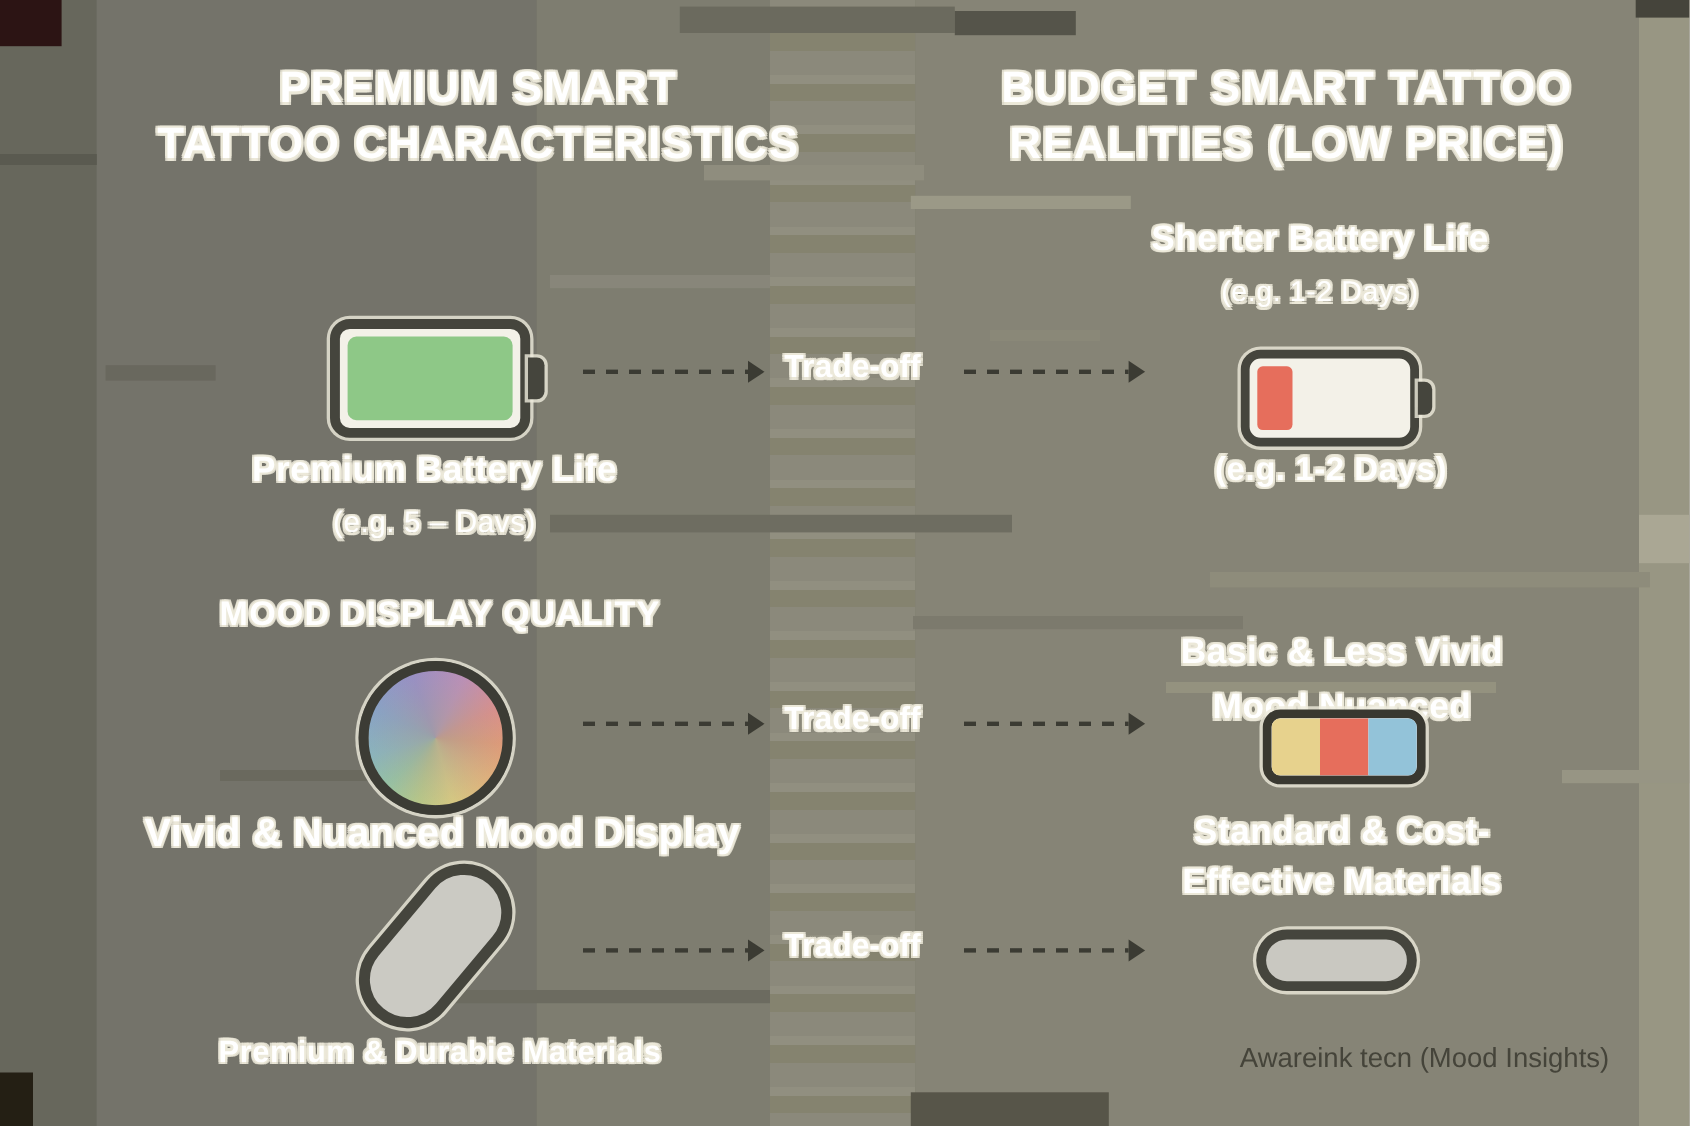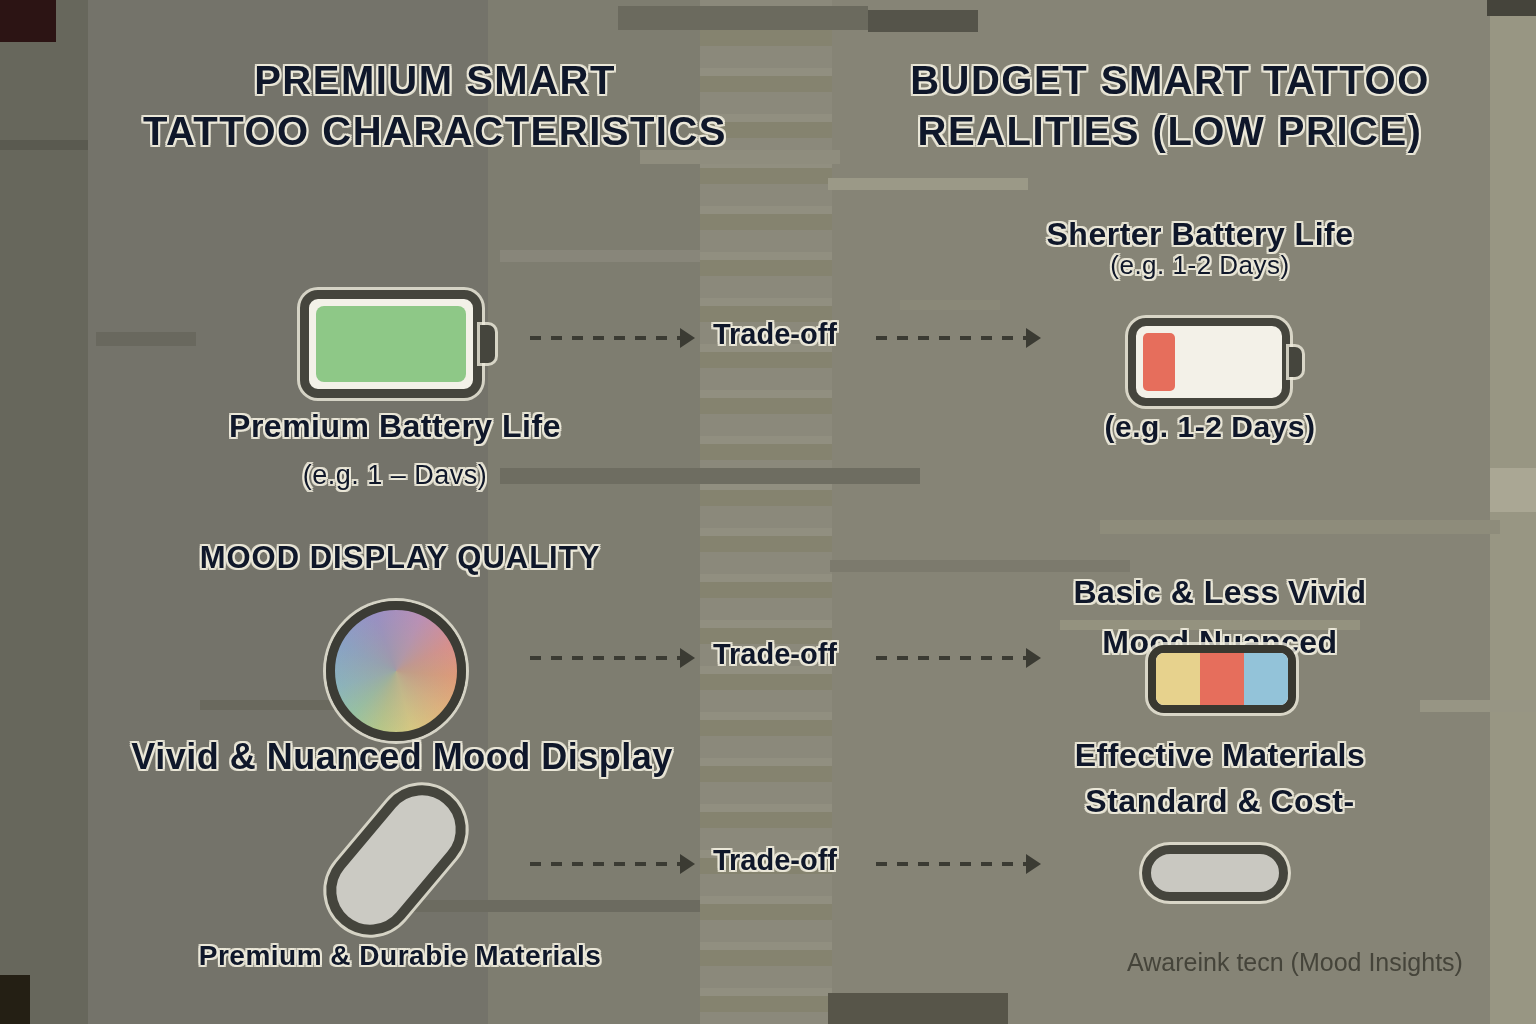--- a/index.html
+++ b/index.html
@@ -4,21 +4,21 @@
 <style>
   html,body{margin:0;padding:0;}
   body{font-family:"Liberation Sans", sans-serif;}
   #stage{
     position:relative;width:1536px;height:1024px;overflow:hidden;
     background:#7d7b6e;
   }
   .band{position:absolute;top:0;height:1024px;}
   .glitch{position:absolute;}
   .txt{
-    position:absolute;color:#0f172a;text-align:center;
+    position:absolute;color:#ffffff;text-align:center;
     text-shadow:-2px -2px 0 rgba(236,233,217,.85),2px -2px 0 rgba(236,233,217,.85),
       -2px 2px 0 rgba(236,233,217,.85),2px 2px 0 rgba(236,233,217,.85),
       0 2px 0 rgba(236,233,217,.85),0 -2px 0 rgba(236,233,217,.85),
       2px 0 0 rgba(236,233,217,.85),-2px 0 0 rgba(236,233,217,.85);
   }
   .title{font-size:40px;font-weight:700;letter-spacing:1.5px;line-height:1.28;}
   .heading{font-size:31px;font-weight:700;letter-spacing:1px;}
   .caption{font-size:32px;font-weight:700;letter-spacing:.5px;}
   .example{font-size:27px;font-weight:400;letter-spacing:.5px;}
   .credit{font-size:25px;font-weight:400;color:#45443a;}
@@ -116,21 +116,21 @@
     <div>REALITIES (LOW PRICE)</div>
   </div>
 
 
   <div class="battery" style="left:300px;top:290px;width:150px;height:76px;">
     <div class="battery-fill-full" style="background: rgb(142, 200, 135);"></div>
     <div class="nub"></div>
   </div>
 
   <div class="txt caption" style="left:145px;top:408px;width:500px;">Premium Battery Life</div>
-  <div class="txt example" style="left:145px;top:460px;width:500px;">(e.g. 1 – Davs)</div>
+  <div class="txt example" style="left:145px;top:460px;width:500px;">(e.g. 5 – Davs)</div>
 
   <div class="txt heading" style="left:150px;top:540px;width:500px;">MOOD DISPLAY QUALITY</div>
 
   <div class="wheel">
     <div class="haze"></div>
   </div>
 
   <div class="txt caption" style="left:102px;top:736px;width:600px;font-size:36px;">Vivid &amp; Nuanced Mood Display</div>
 
   <div class="capsule" style="left: 312px; top: 816px; width: 148px; height: 68px; transform: rotate(-50deg); background: rgb(203, 202, 195);"></div>
@@ -146,21 +146,21 @@
     <div class="dash-arrow" style="left:530px;top:656px;width:150px;"></div>
     <div class="txt tradeoff-label" style="left:700px;top:638px;width:150px;">Trade-off</div>
     <div class="dash-arrow" style="left:876px;top:656px;width:150px;"></div>
   </div>
   <div>
     <div class="dash-arrow" style="left:530px;top:862px;width:150px;"></div>
     <div class="txt tradeoff-label" style="left:700px;top:844px;width:150px;">Trade-off</div>
     <div class="dash-arrow" style="left:876px;top:862px;width:150px;"></div>
   </div>
 
-  <div class="txt caption" style="left:1000px;top:216px;width:400px;">Sherter Battery Life</div>
+  <div class="txt caption" style="left:1000px;top:198px;width:400px;">Sherter Battery Life</div>
   <div class="txt example" style="left:1000px;top:250px;width:400px;font-size:26px;">(e.g. 1-2 Days)</div>
 
   <div class="battery" style="left:1128px;top:318px;width:132px;height:58px;border-width:8px;">
     <div class="battery-fill-low" style="background: rgb(230, 110, 92);"></div>
     <div class="nub" style="height:30px;width:13px;right:-20px;"></div>
   </div>
 
   <div class="txt example" style="left:1010px;top:410px;width:400px;font-size:30px;font-weight:700;">(e.g. 1-2 Days)</div>
 
   <div class="txt caption" style="left:1000px;top:532px;width:440px;line-height:1.55;margin-top:36px;">
@@ -168,21 +168,21 @@
     <div>Mood Nuanced</div>
   </div>
 
   <div class="swatch">
     <div style="background: rgb(231, 210, 141);"></div>
     <div style="background: rgb(230, 110, 92);"></div>
     <div style="background: rgb(147, 195, 217);"></div>
   </div>
 
   <div class="txt caption" style="left:1000px;top:732px;width:440px;line-height:1.45;">
+    <div>Standard &amp; Cost-</div>
     <div>Effective Materials</div>
-    <div>Standard &amp; Cost-</div>
   </div>
 
   <div class="capsule" style="left: 1142px; top: 845px; width: 128px; height: 38px; border-width: 9px; border-radius: 30px; background: rgb(201, 200, 193);"></div>
 
   <div class="txt credit" style="left:1080px;top:948px;width:430px;text-shadow:none;">Awareink tecn (Mood Insights)</div>
 
 </div>
 
 </body></html>

